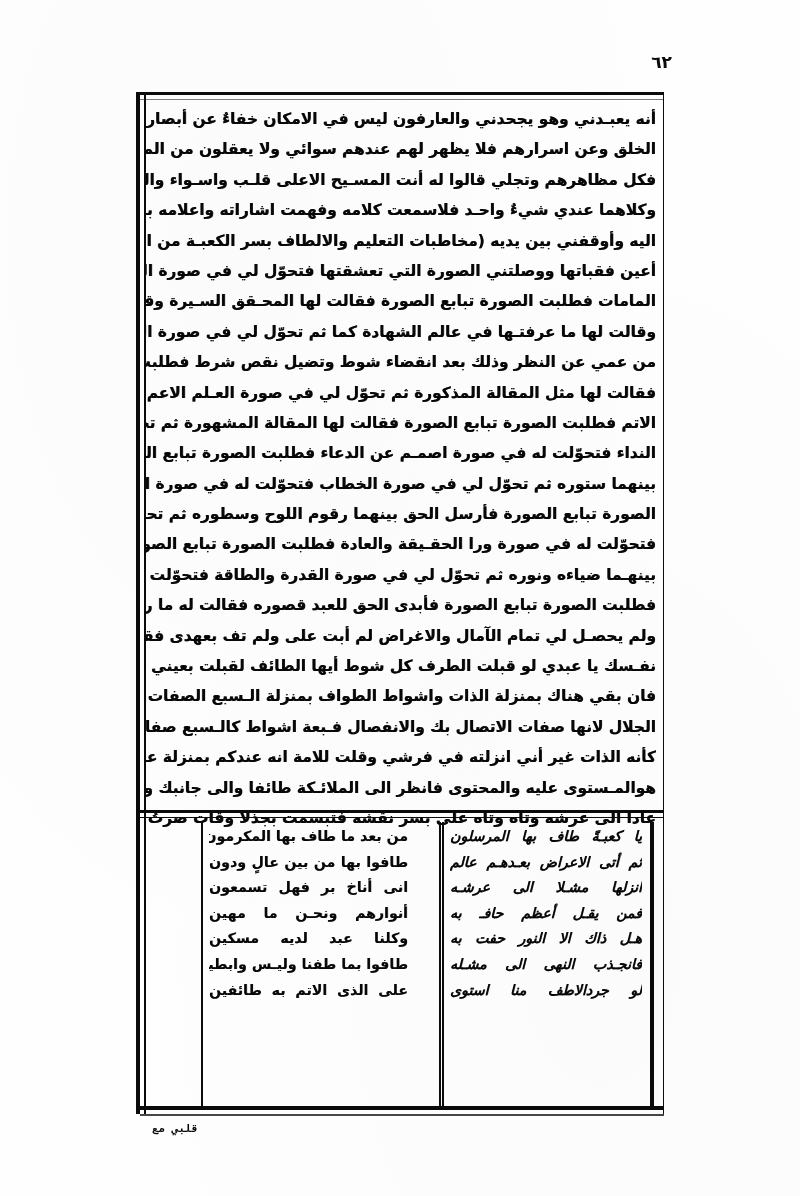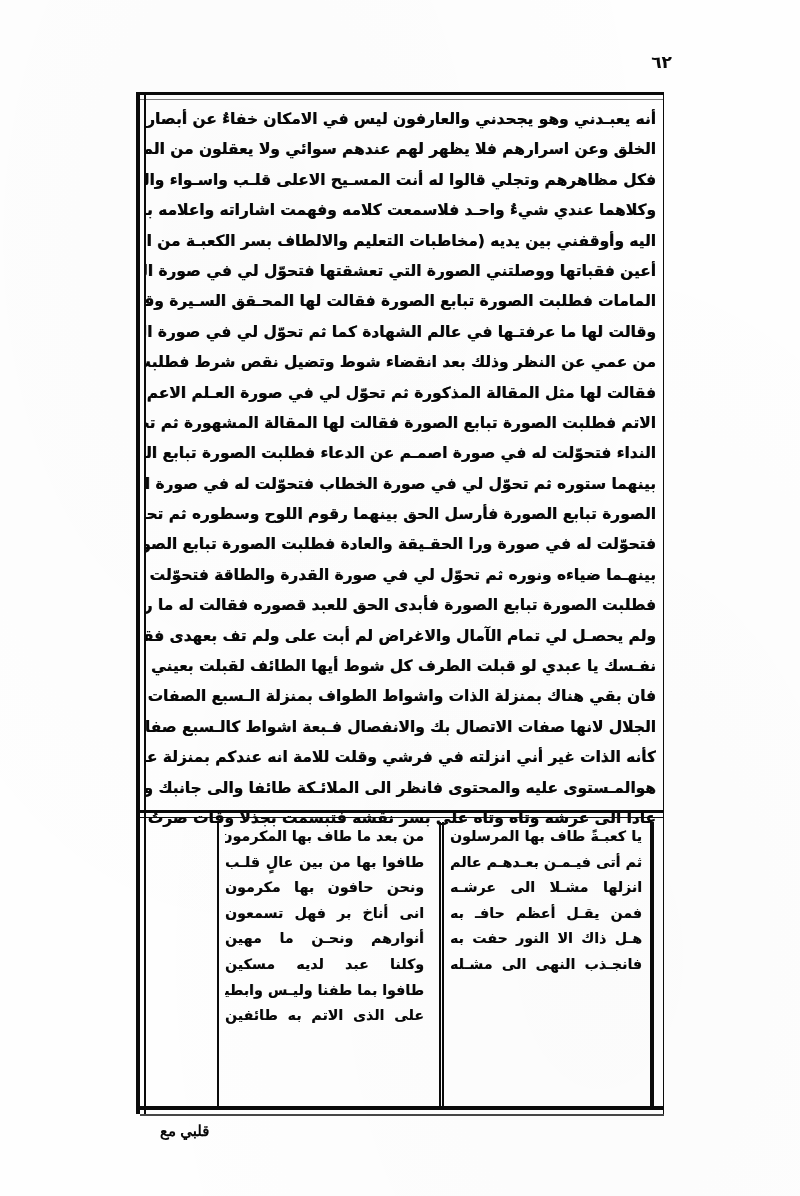--- a/index.html
+++ b/index.html
@@ -147,21 +147,22 @@
     box-sizing: border-box;
     padding: 2px 8px 2px 6px;
     direction: rtl;
     margin-left: 29px;
   }
   .verse-col-right {
     width: 210px;
     border-left: 2.5px solid #0b0b0b;
     border-right: 2.5px solid #0b0b0b;
     position: relative;
-    margin-left: 4px;
+    margin-left: 20px;
+    font-style: italic;
   }
   .verse-col-right::before {
     content: "";
     position: absolute;
     left: -5px;
     top: 0;
     bottom: 0;
     width: 1.8px;
     background: #0b0b0b;
   }
@@ -211,24 +212,24 @@
     left: 0;
     right: 0;
     top: 4px;
     height: 1.6px;
     background: rgba(10,10,10,0.75);
   }
 
   
   .catchword {
     position: absolute;
-    left: 160px;
+    left: 152px;
     top: 1122px;
-    font-family: Liberation Sans, sans-serif;
-    font-size: 15px;
+    font-family: Liberation Mono, monospace;
+    font-size: 11px;
     font-weight: 700;
     direction: rtl;
     color: #070707;
     letter-spacing: -0.5px;
   }
 </style>
 </head>
 <body>
 
 <div class="scan-page">
@@ -265,31 +266,31 @@
     <span class="prose-line">هوالمـستوى عليه والمحتوى فانظر الى الملائـكة طائفا والى جانبك واقفا فنظرت البه</span>
     <span class="prose-line last-line">عادا الى عرشه وتاه وتاه على بسر نقشه فتبسمت بجذلا وقات صرتُ نجيلا</span>
   </div>
 
   <div class="table-top-rule"></div>
 
   <div class="verse-table">
 
     <div class="verse-col verse-col-right">
       <span class="verse-line">يا كعبـةً طاف بها المرسلون</span>
-      <span class="verse-line">ثم أتى فيـمـن بعـدهـم عالم</span>
+      <span class="verse-line">ثم أتى الاعراض بعـدهـم عالم</span>
       <span class="verse-line">انزلها مشـلا الى عرشـه</span>
       <span class="verse-line">فمن يقـل أعظم حافـ به</span>
       <span class="verse-line">هـل ذاك الا النور حفت به</span>
       <span class="verse-line">فانجـذب النهى الى مشـله</span>
+      <span class="verse-line">لو جردالاطف منا استوى</span>
     </div>
 
     <div class="verse-col verse-col-left">
       <span class="verse-line">من بعد ما طاف بها المكرمون</span>
-      <span class="verse-line">طافوا بها من بين عالٍ قلـب</span>
-      <span class="verse-line">ونحن حافون بها مكرمون</span>
+      <span class="verse-line">طافوا بها من بين عالٍ ودون</span>
       <span class="verse-line">انى أناخ بر فهل تسمعون</span>
       <span class="verse-line">أنوارهم ونحـن ما مهين</span>
       <span class="verse-line">وكلنا عبد لديه مسكين</span>
       <span class="verse-line">طافوا بما طفنا وليـس وابطين</span>
       <span class="verse-line">على الذى الاتم به طائفين</span>
     </div>
 
   </div>
 
   <div class="table-bottom-rule"></div>

